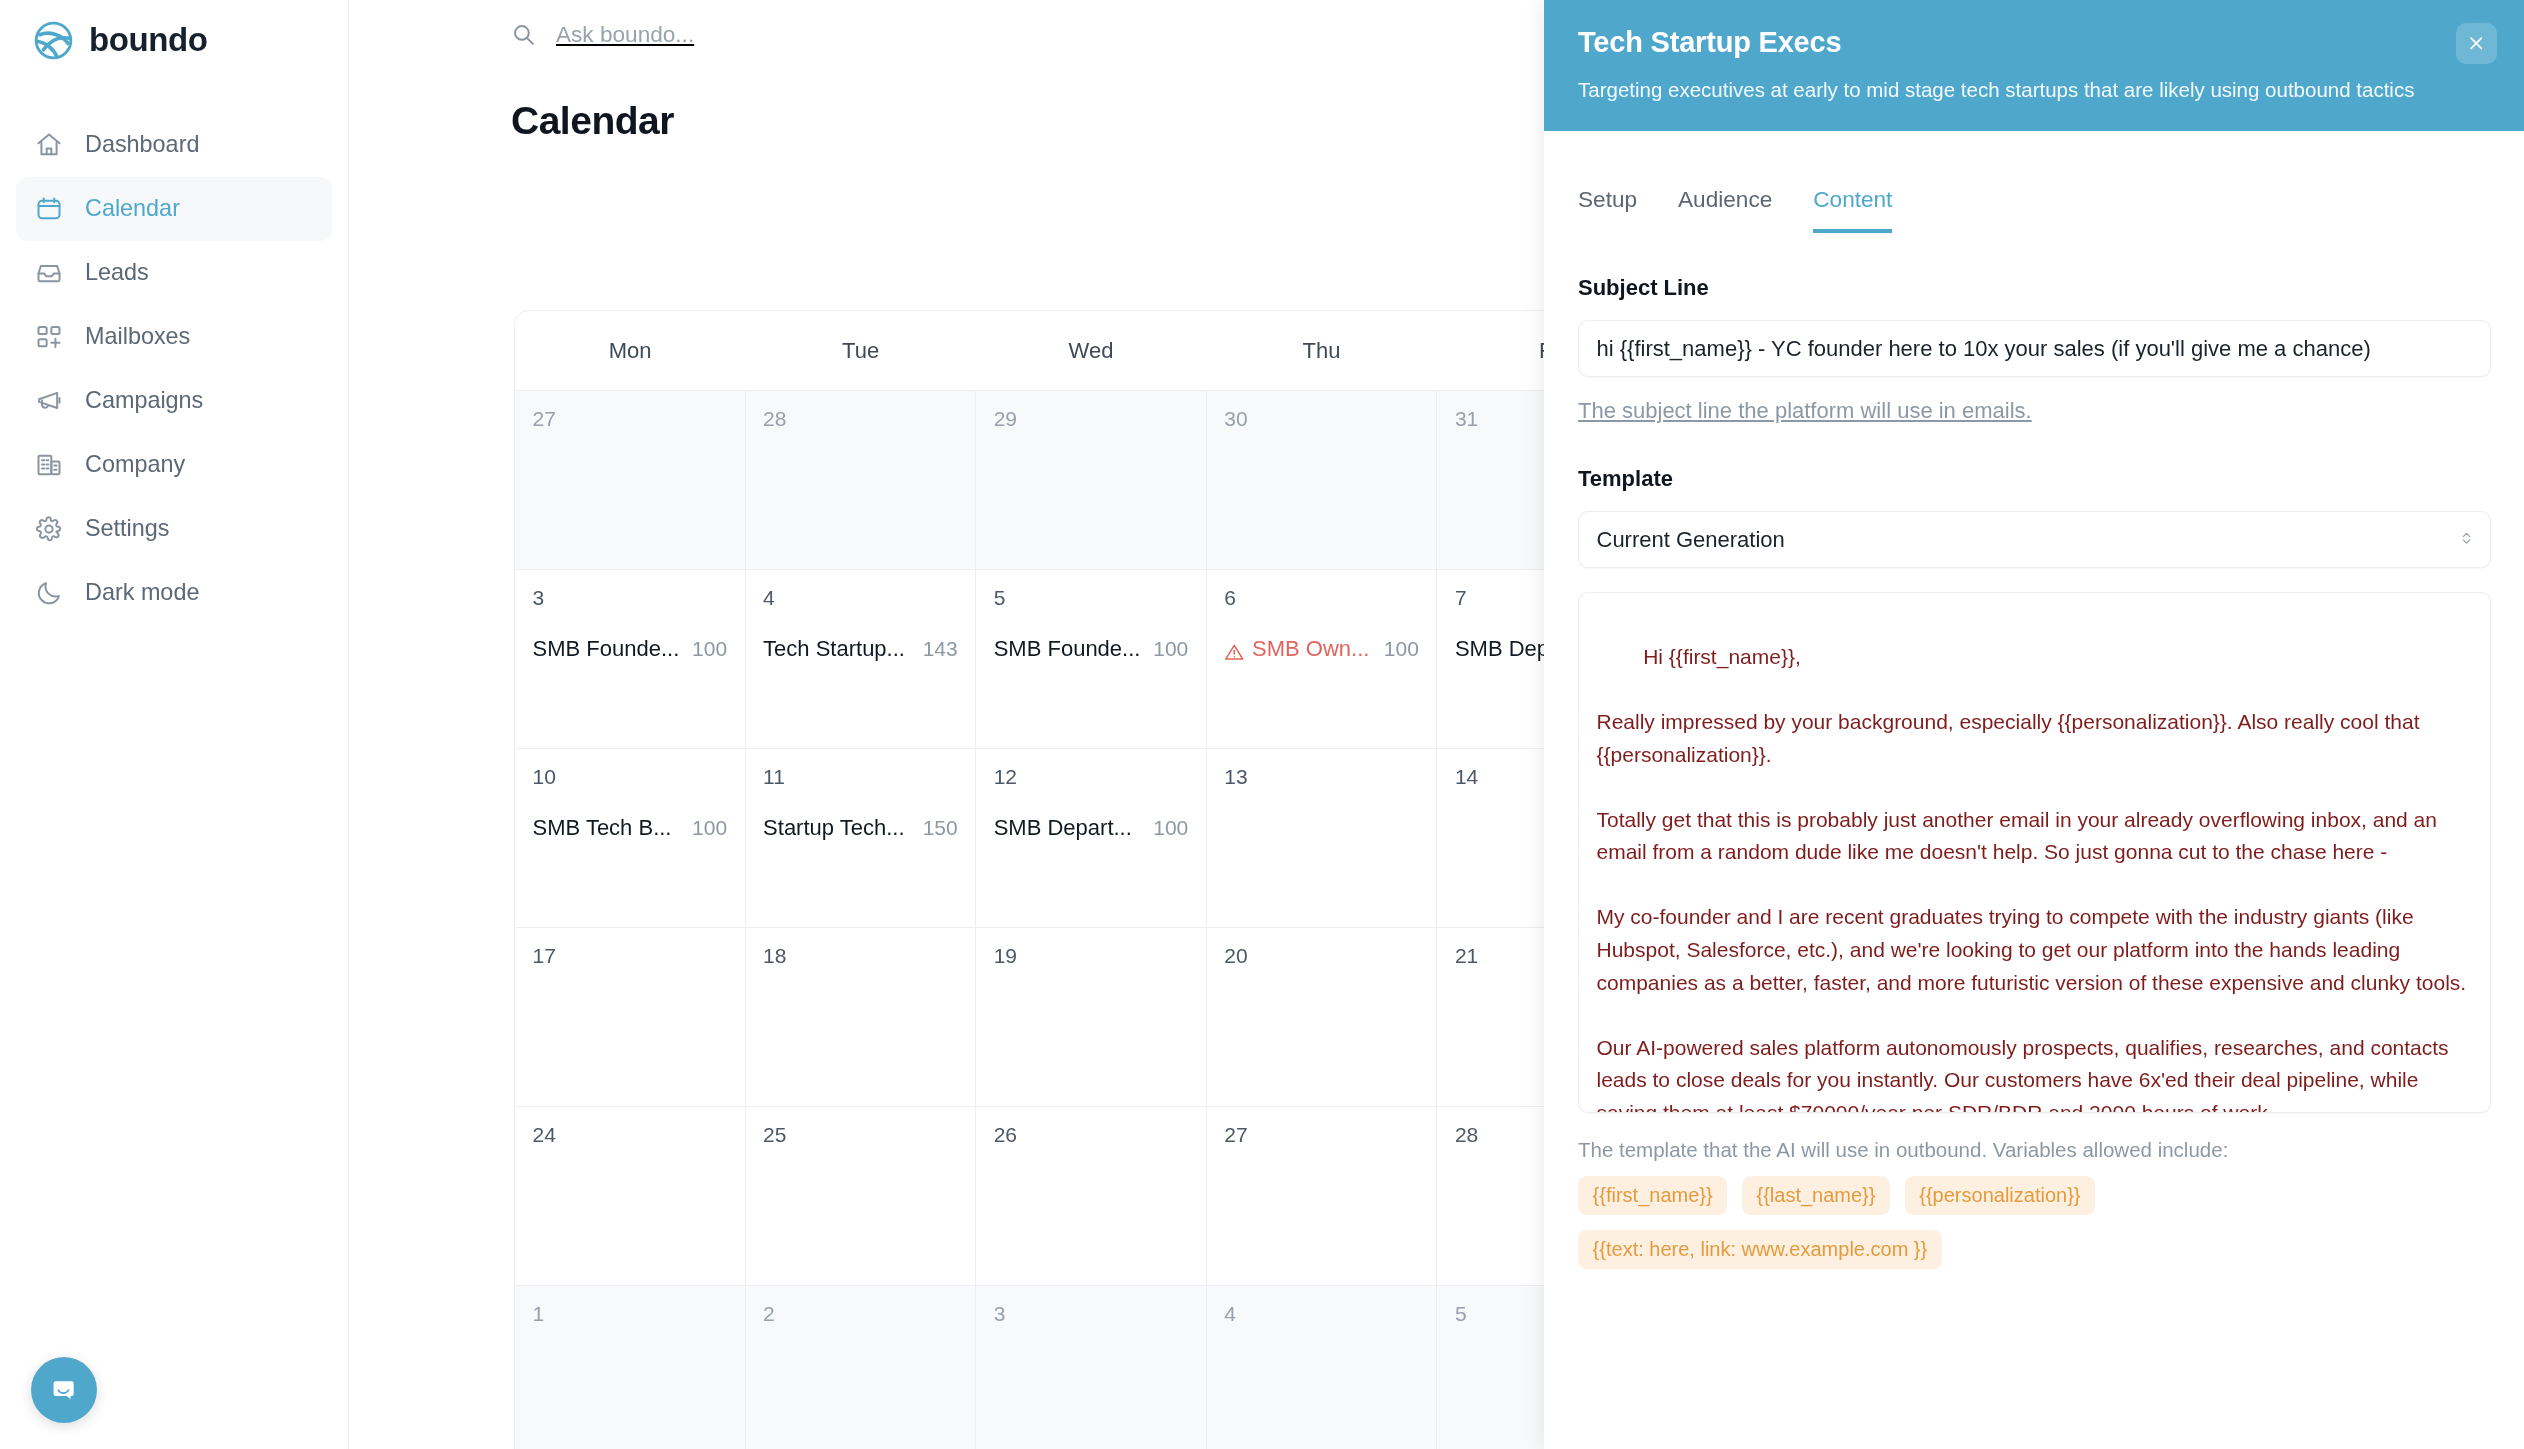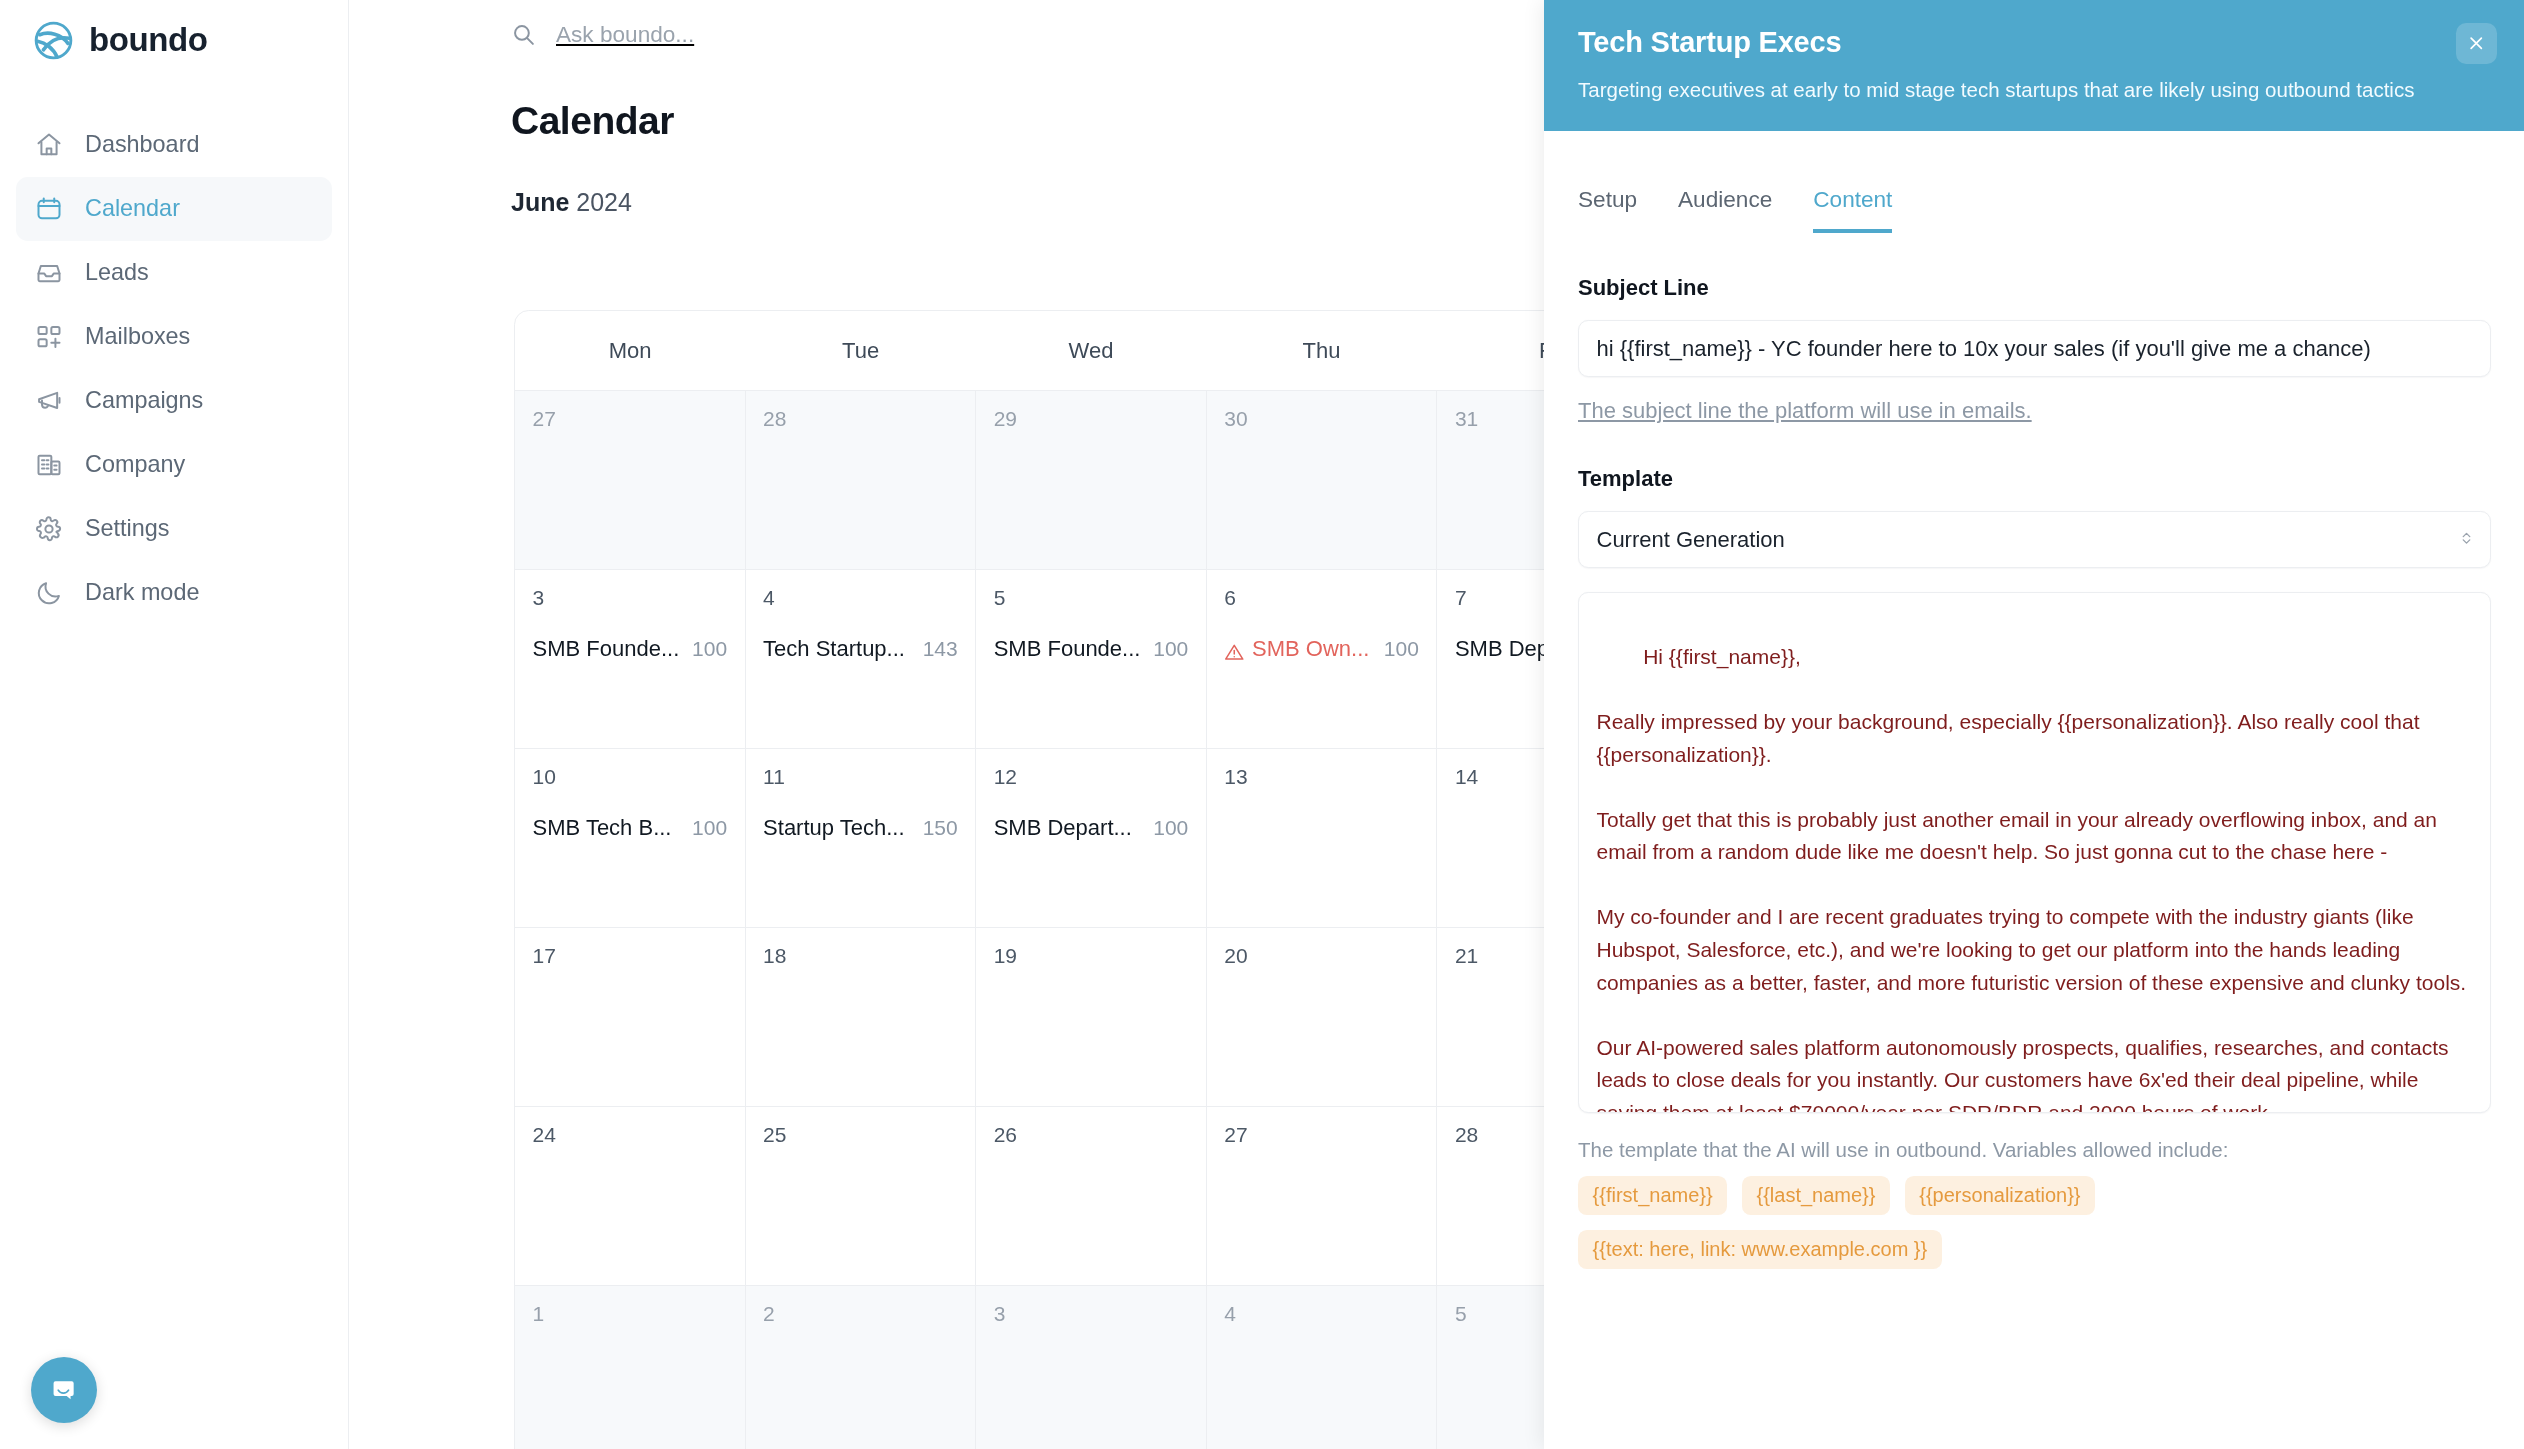--- a/index.html
+++ b/index.html
@@ -298,24 +298,20 @@
         <svg viewBox="0 0 24 24" fill="none" stroke="#8b95a1" stroke-width="1.9" stroke-linecap="round">
           <circle cx="10.5" cy="10.5" r="6.6"></circle>
             <path d="M15.5 15.5 21 21"></path>
         </svg>
       </span>
       <input type="text" placeholder="Ask boundo..." style="">
     </div>
 
     <h1 id="page-title">Calendar</h1>
 
-    <div id="month-label">
-      <span class="mo">June</span>
-      <span class="yr">2024</span>
-    </div>
 
     <section id="calendar">
       <div class="cal-head">
         <div class="dow">Mon</div>
         <div class="dow">Tue</div>
         <div class="dow">Wed</div>
         <div class="dow">Thu</div>
         <div class="dow">Fri</div>
       </div>
       <div id="cal-body">

